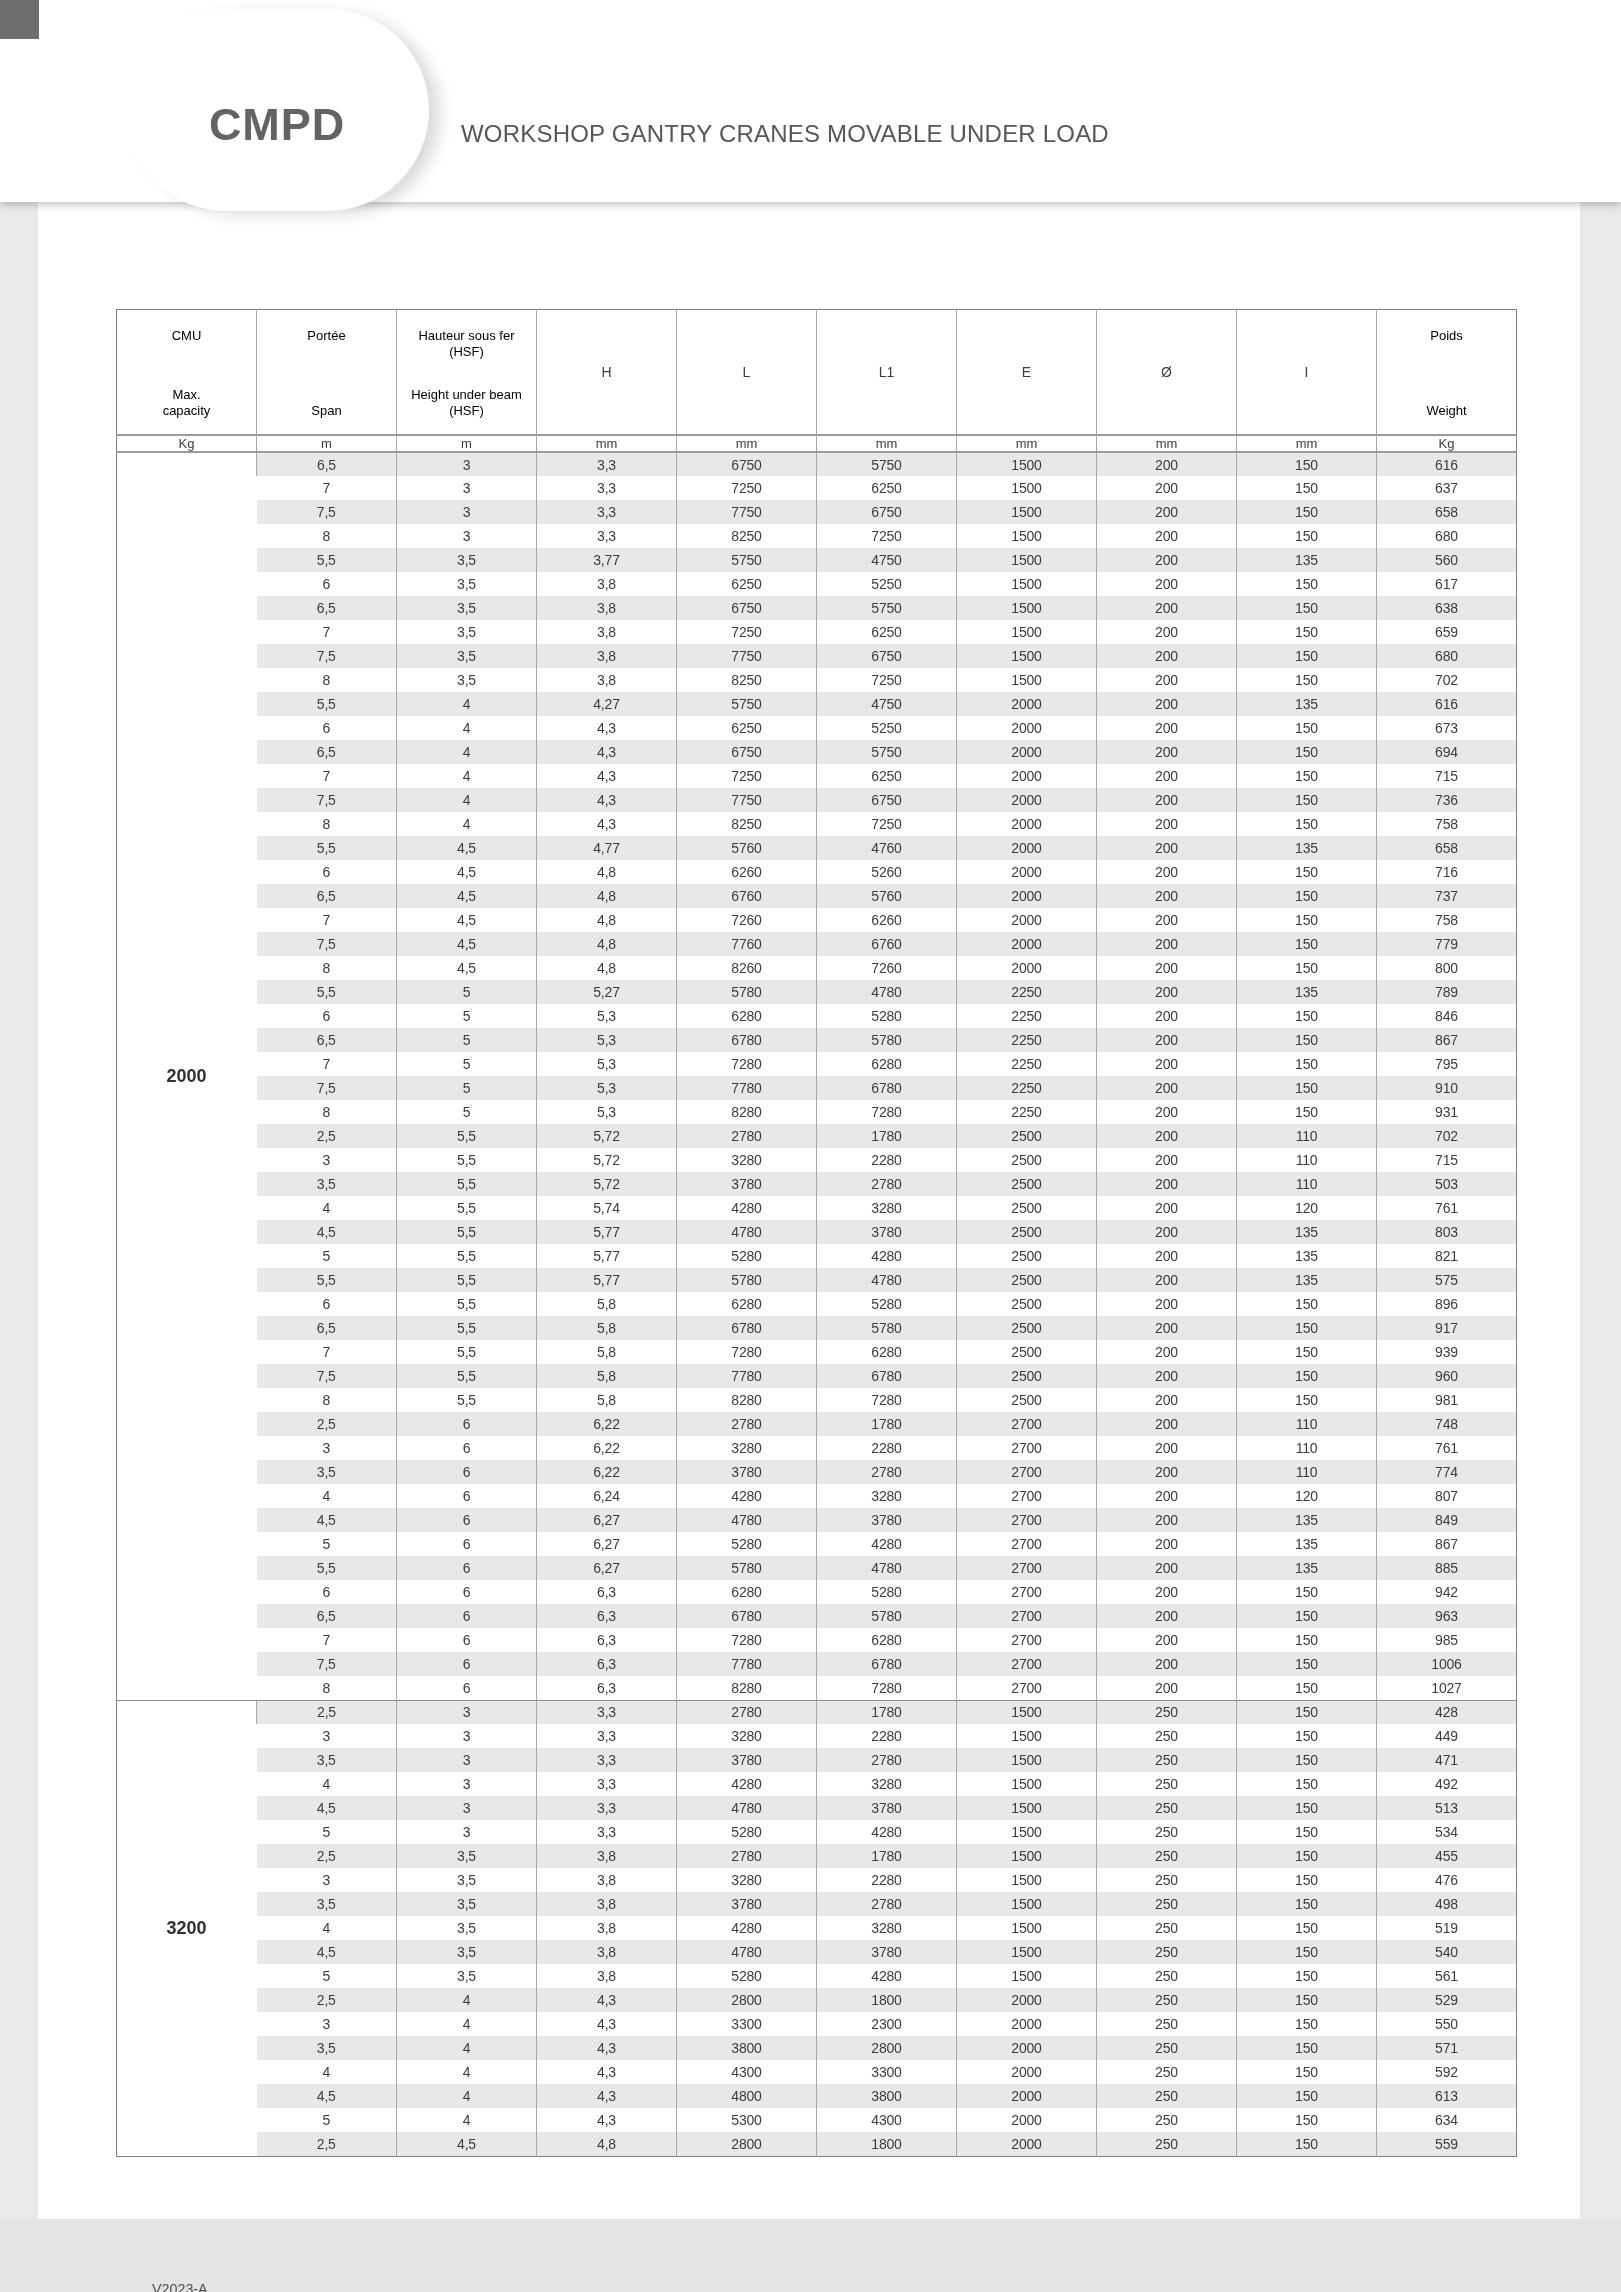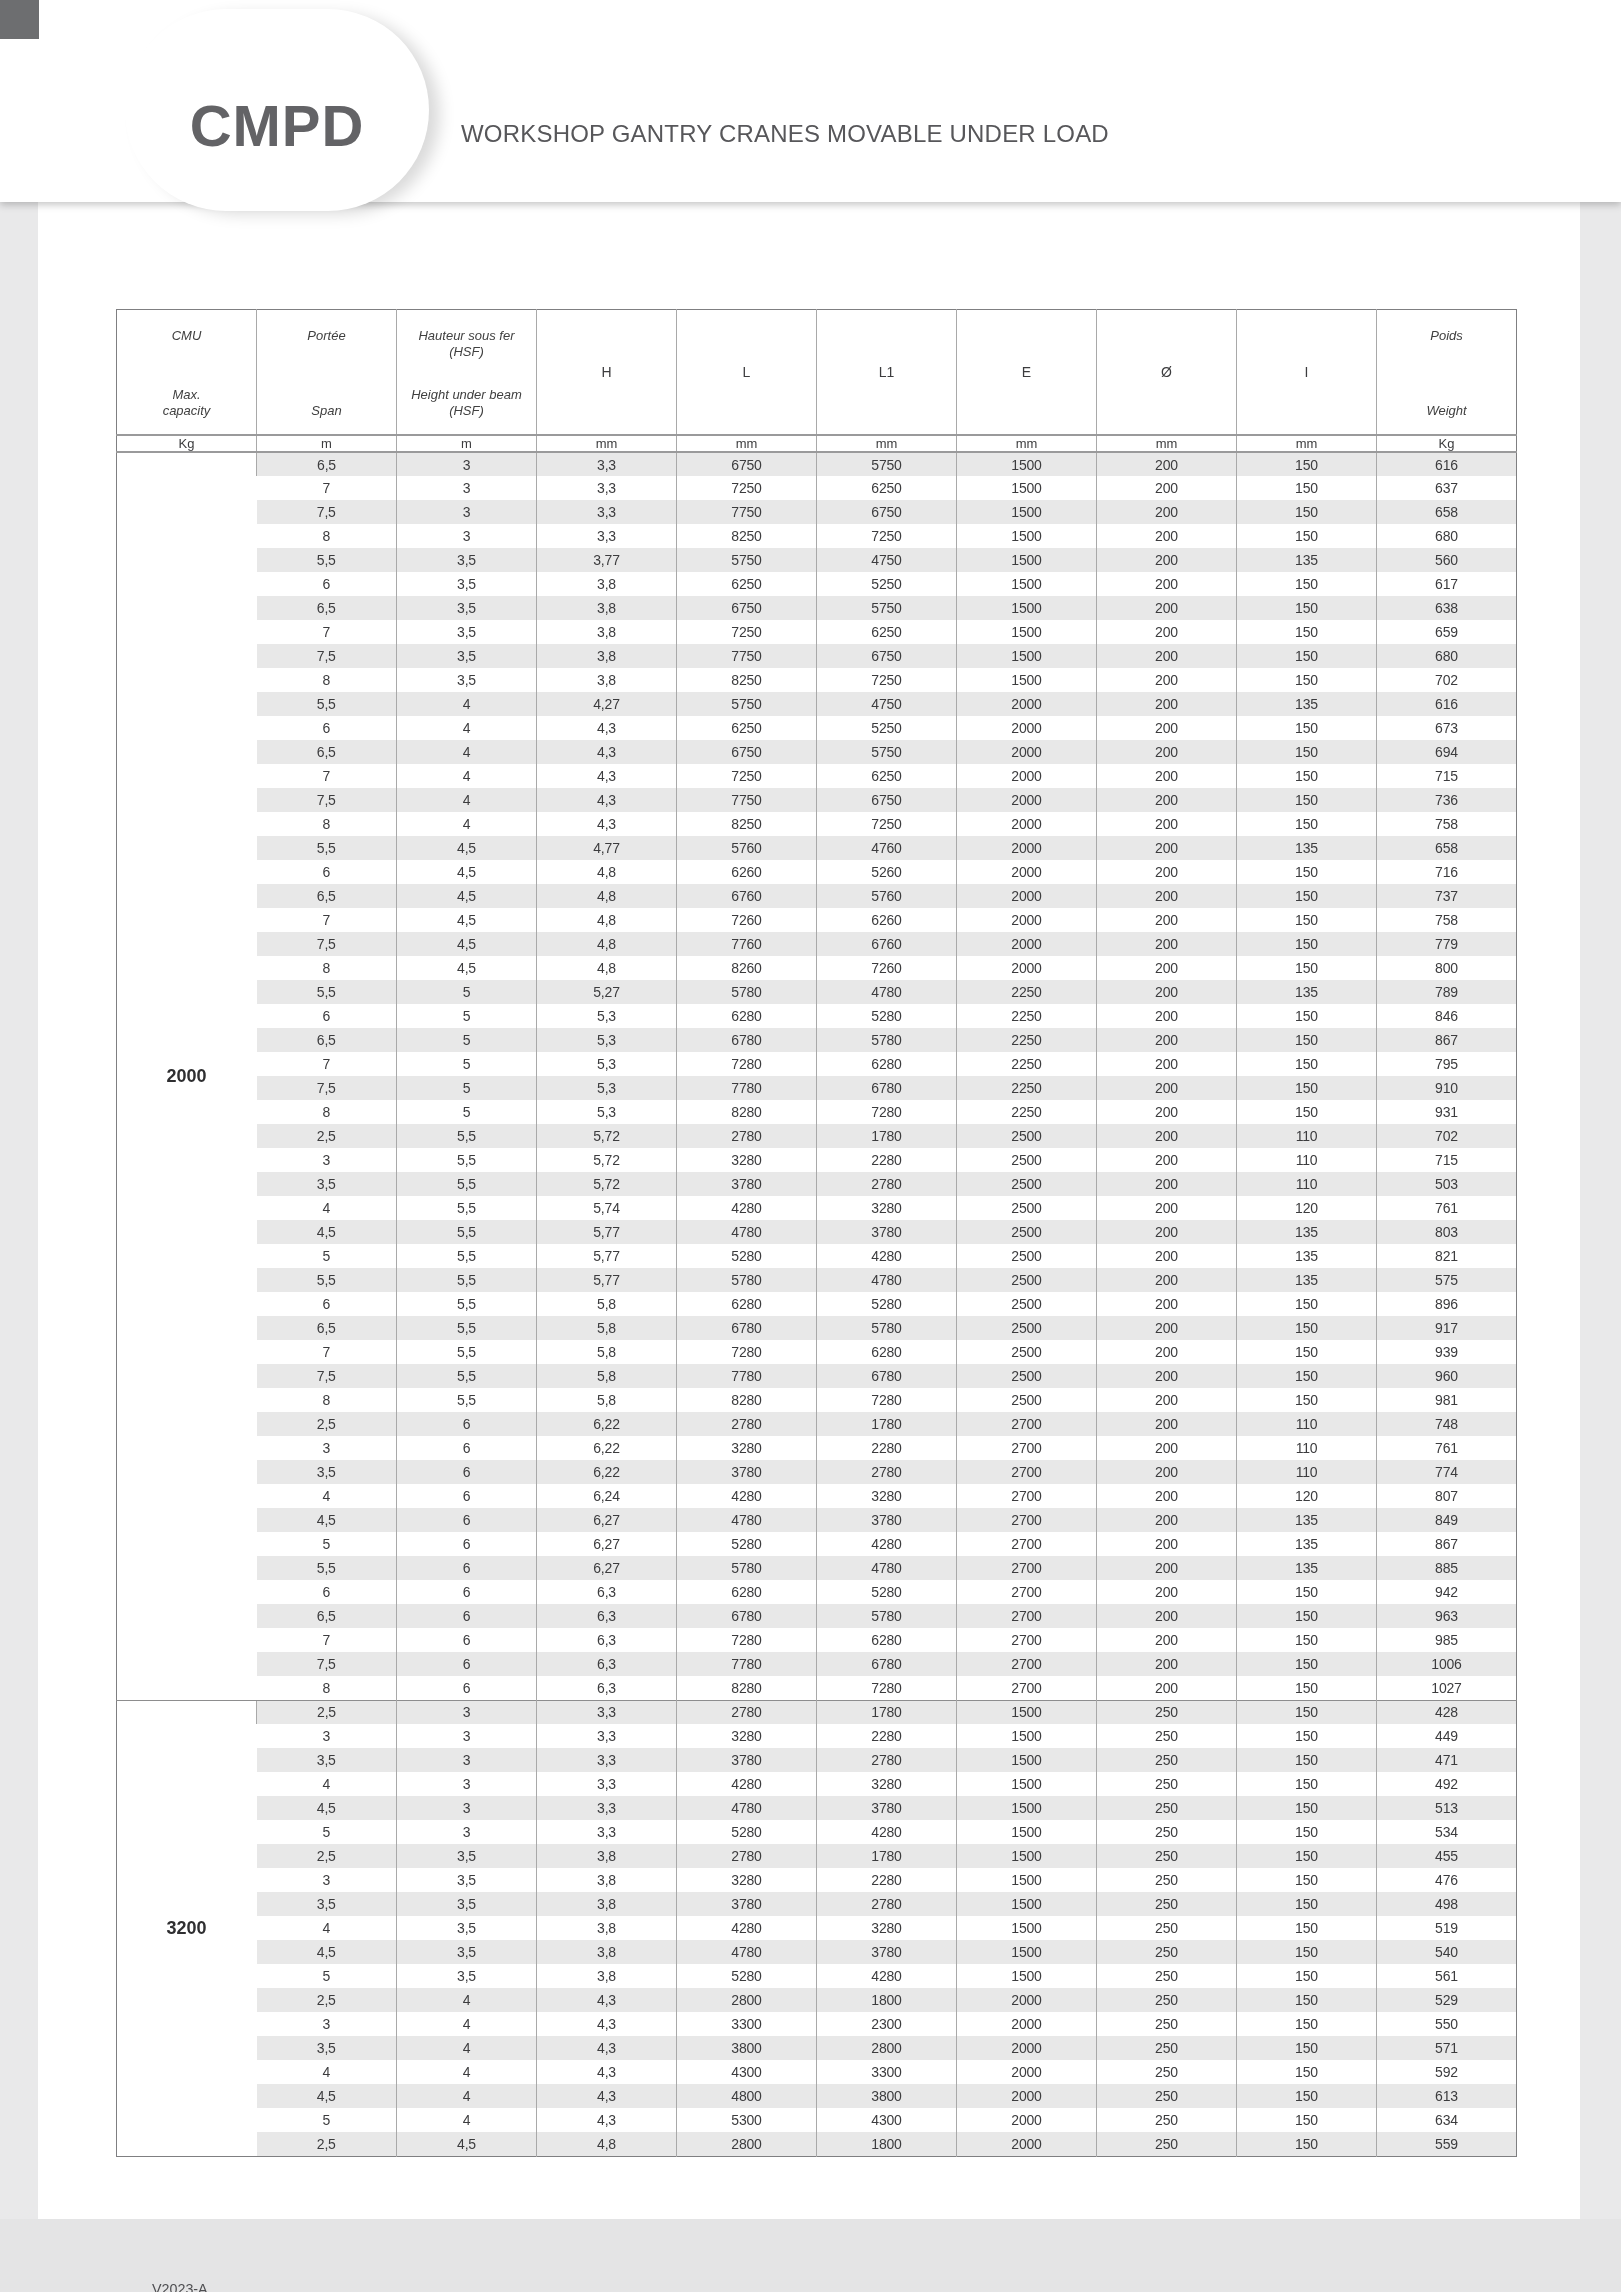--- a/index.html
+++ b/index.html
@@ -22,21 +22,21 @@
   }
   .brand-pill {
     position:absolute; top:9px; left:125px; width:304px; height:202px;
     background:#ffffff; border-radius:101px;
     box-shadow:12.5px 4.5px 16px -1.8px rgba(0,0,0,0.15);
     z-index:2;
     display:flex; align-items:center; justify-content:center;
     padding-top:30px;
   }
   .brand-text {
-    font-size:58px; font-weight:bold; color:#636366; letter-spacing:0.9px;
+    font-size:45px; font-weight:bold; color:#636366; letter-spacing:0.9px;
   }
   .page-title {
     position:absolute; left:461px; top:120px; z-index:2;
     font-size:24px; font-weight:normal; color:#57575a; letter-spacing:0.2px;
     white-space:nowrap;
   }
   .content-card {
     position:absolute; left:38px; top:202px; width:1542px; height:2018px;
     background:#ffffff;
   }
@@ -63,21 +63,21 @@
   .spec-table thead tr.header-row th {
     height:124px; background:#ffffff;
     border-bottom:2.7px solid #9a9a9b;
   }
   .hwrap {
     height:124px; display:flex; flex-direction:column;
     justify-content:space-between; align-items:center;
     padding:18px 3.6px 14.3px 3.6px;
   }
   .hfr, .hen {
-    font-size:13px; line-height:1.25; white-space:pre-line; color:#404040;font-style:italic;
+    font-size:13px; line-height:1.25; white-space:pre-line; color:#000000;
   }
   .hletter {
     height:124px; display:flex; align-items:center; justify-content:center;
     font-size:14px; color:#3c3c3e;
   }
   .spec-table thead tr.units-row td {
     height:17px; background:#ffffff; font-size:13px;
     border-bottom:2.7px solid #9a9a9b;
   }
   .spec-table tbody td.dcell {

